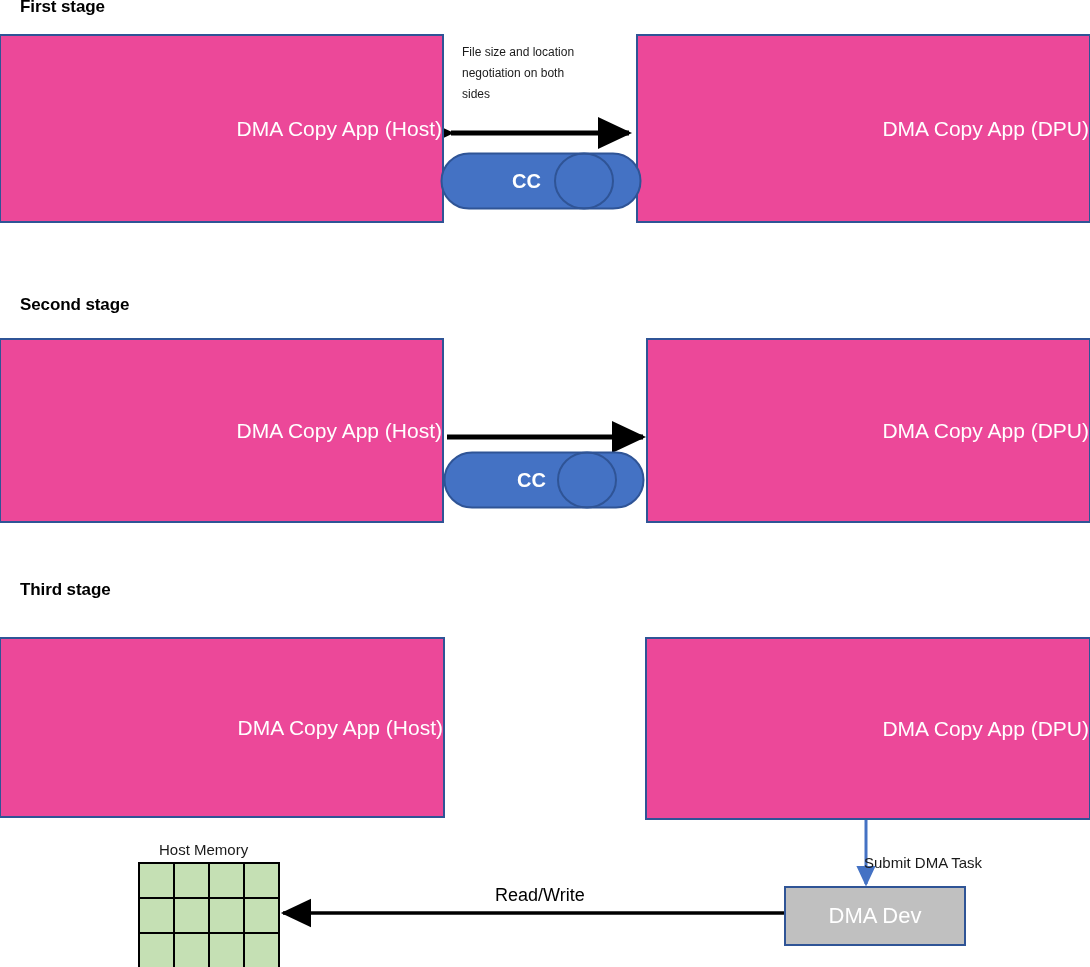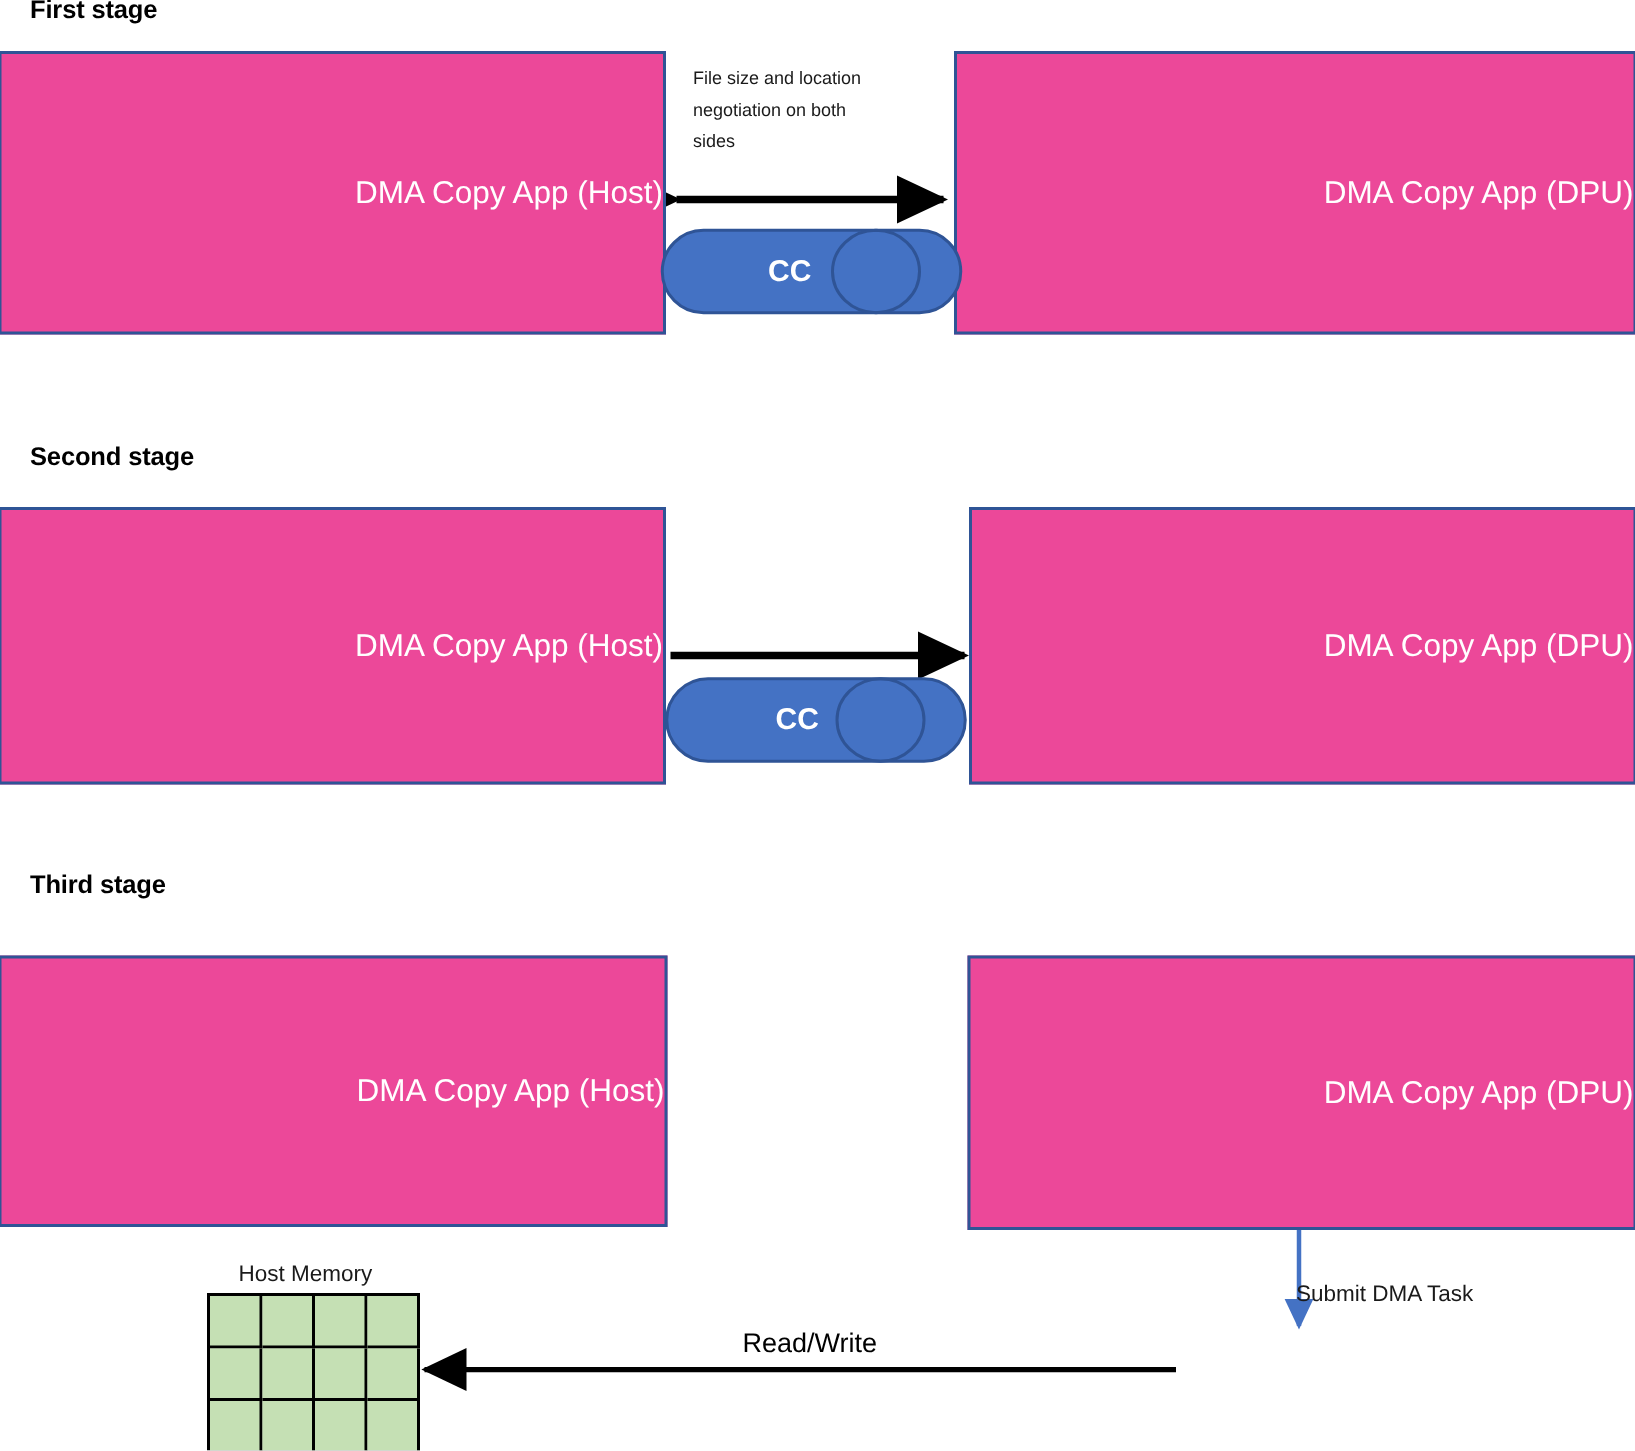--- a/index.html
+++ b/index.html
@@ -235,14 +235,17 @@
       <div class="mem-cell"></div>
       <div class="mem-cell"></div>
       <div class="mem-cell"></div>
       <div class="mem-cell"></div>
       <div class="mem-cell"></div>
       <div class="mem-cell"></div>
       <div class="mem-cell"></div>
       <div class="mem-cell"></div>
     </div>
 
+  <div class="dev-box" style="left:784px; top:886px; width:182px; height:60px;">
+    <span class="dev-box-label">DMA Dev</span>
+  </div>
 
 </div>
 
 </body></html>

